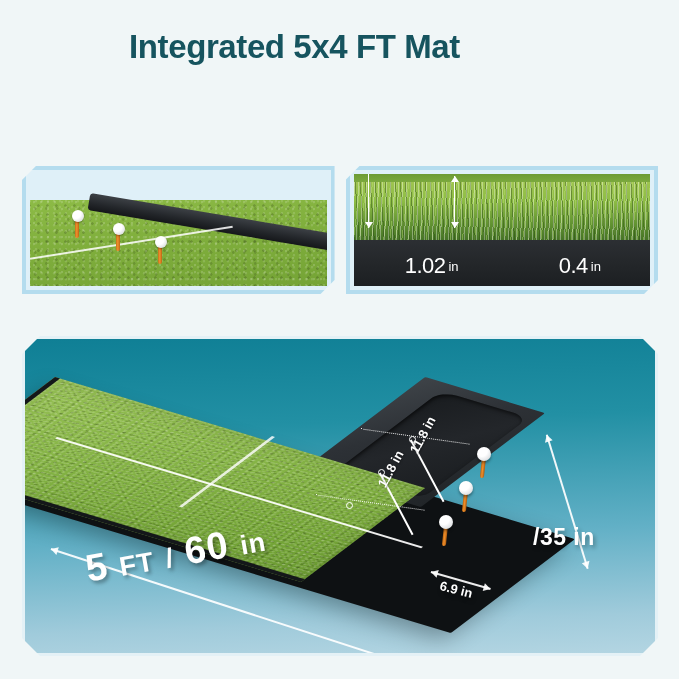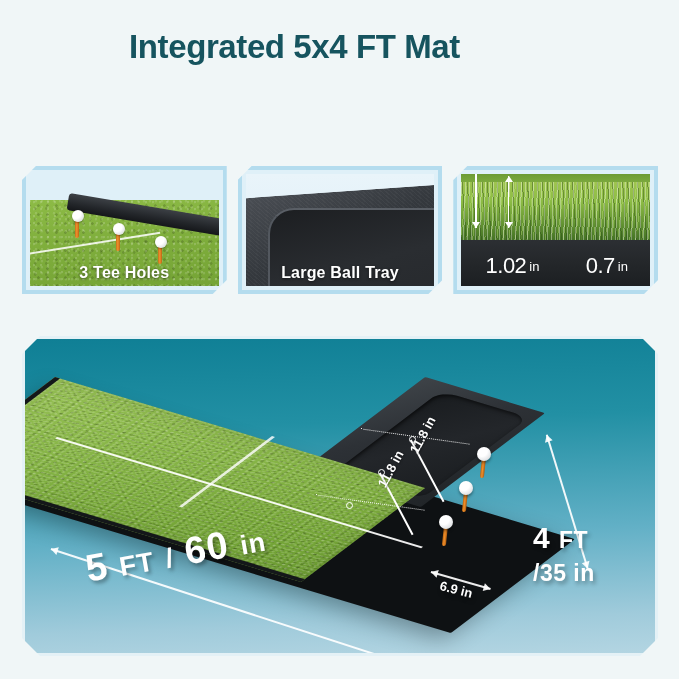--- a/index.html
+++ b/index.html
@@ -406,46 +406,37 @@
       </div>
       <div class="tee" style="left:83px; top:49px;">
         <div class="peg"></div>
         <div class="ball"></div>
       </div>
       <div class="tee" style="left:125px; top:62px;">
         <div class="peg"></div>
         <div class="ball"></div>
       </div>
     </div>
-    <div class="card-caption">3 Tee Holes</div>
   </div>
 
-  <div class="card">
-    <div class="card-inner">
-      <div class="c2-bg"></div>
-      <div class="c2-tray"></div>
-      <div class="c2-recess"></div>
-    </div>
-    <div class="card-caption">Large Ball Tray</div>
-  </div>
 
   <div class="card">
     <div class="card-inner">
       <div class="c3-sky"></div>
       <div class="c3-blades"></div>
       <div class="c3-base"></div>
       <div class="c3-arrow arrow-a"></div>
       <div class="c3-arrow arrow-b"></div>
       <div class="c3-meas">
         <div class="c3-item">
           <span class="c3-val">1.02</span>
           <span class="c3-unit">in</span>
         </div>
         <div class="c3-item">
-          <span class="c3-val">0.7</span>
+          <span class="c3-val">0.4</span>
           <span class="c3-unit">in</span>
         </div>
       </div>
     </div>
   </div>
 </div>
 
 <div class="hero">
   <div class="mat-scene">
 
@@ -489,20 +480,16 @@
 
 <div class="dim-text dim-width">
   <span>5</span>
   <span class="small">FT</span>
   <span class="small">/</span>
   <span>60</span>
   <span class="small">in</span>
 </div>
 
 <div class="dim-text dim-depth">
-  <div>
-    <span>4</span>
-    <span class="small">FT</span>
-  </div>
   <div class="small">/35 in</div>
 </div>
 
 <div class="dim-text dim-thick">6.9 in</div>
 
 </body></html>

